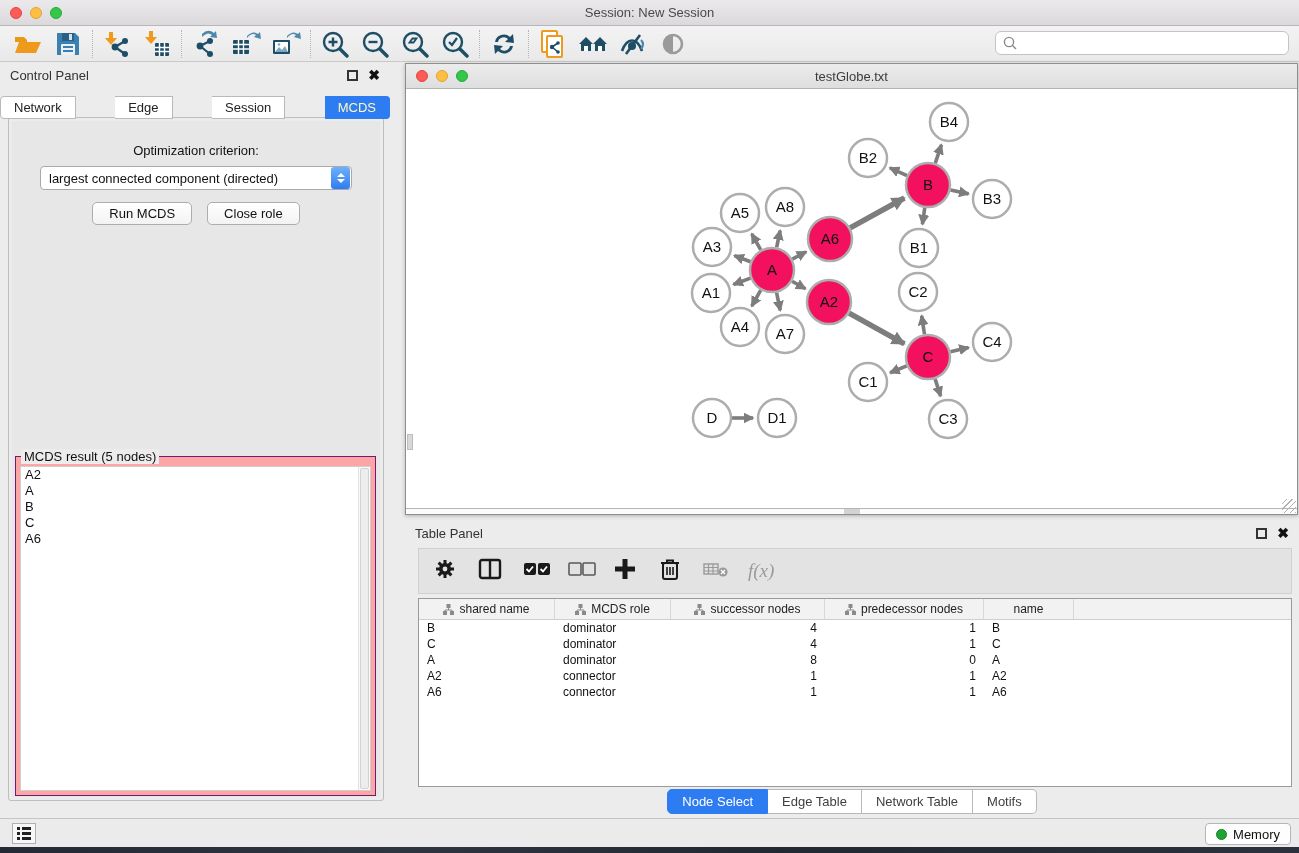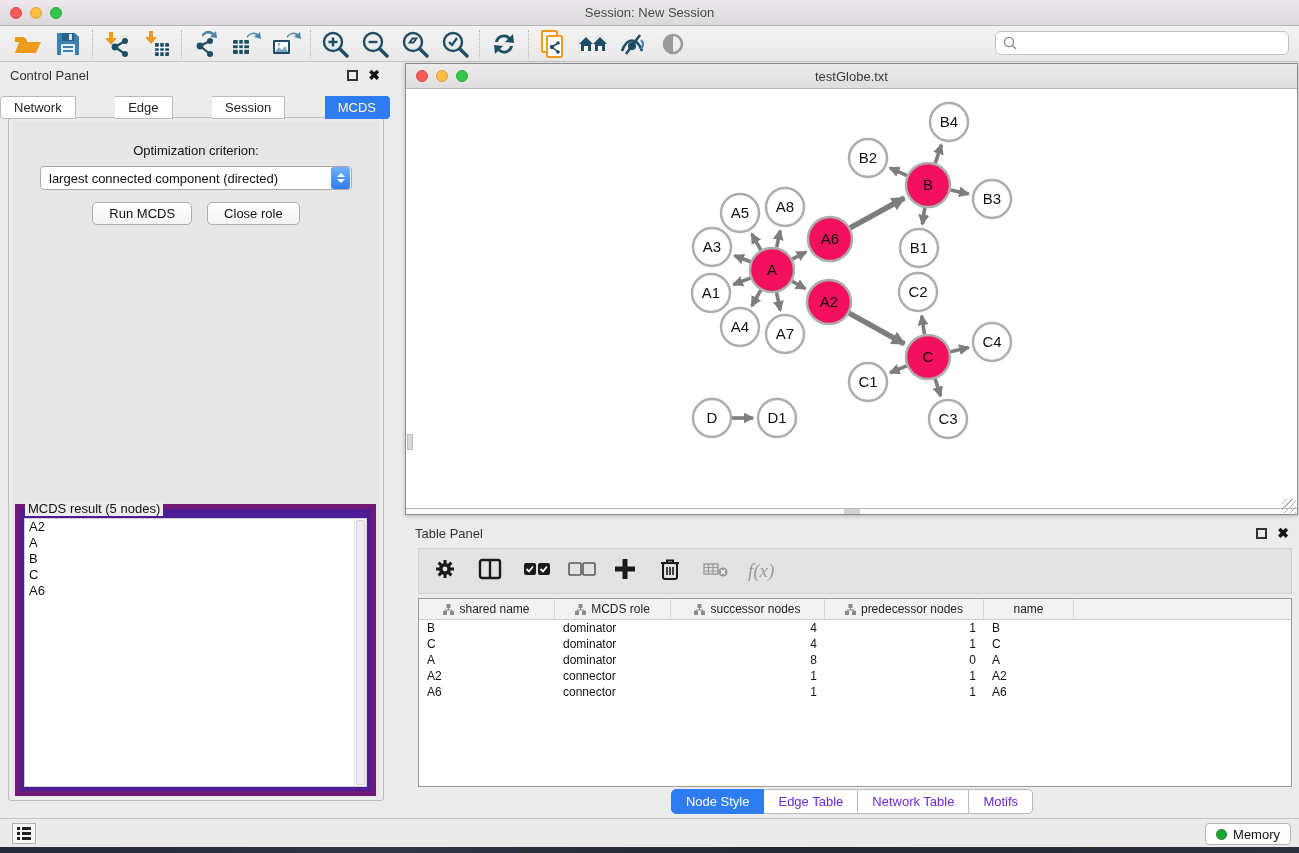--- a/index.html
+++ b/index.html
@@ -50,21 +50,21 @@
   .opt-stepper { width:19px; height:22px; border-radius:3px; margin-right:1px;
     background:linear-gradient(#6fb1fc,#2e7cf0); display:flex; flex-direction:column;
     align-items:center; justify-content:center; gap:2px; }
   .opt-stepper i { width:0; height:0; border-left:4px solid transparent; border-right:4px solid transparent; display:block; }
   .opt-stepper .up { border-bottom:4px solid #fff; }
   .opt-stepper .dn { border-top:4px solid #fff; }
   .cp-buttons { margin-top:12px; display:flex; justify-content:center; gap:15px; }
   .btn { font-size:13px; background:linear-gradient(#ffffff,#f3f3f3); border:1px solid #adadad;
     border-radius:5px; padding:3px 16px; color:#111; }
   .mcds-fieldset { position:absolute; left:6px; right:7px; top:338px; bottom:4px;
-    border:5px solid #701a75; background:#4c1d95;margin-top:48px; }
+    border:1px solid #701a75; background:#fca5a5; }
   .mcds-legend { position:absolute; top:-8px; left:5px; background:#ececec; padding:0 3px; font-size:13px; color:#111; }
   .mcds-list { position:absolute; left:4px; right:4px; top:9px; bottom:4px; background:#fff;
     border:1px solid #cfcfcf; overflow:hidden; }
   .mcds-item { font-size:13px; line-height:16px; padding-left:4px; color:#111; }
   .mcds-scroll { position:absolute; right:0; top:0; bottom:0; width:12px; background:#fafafa; border-left:1px solid #e2e2e2; }
   .mcds-thumb { position:absolute; left:1px; right:1px; top:1px; bottom:1px; background:#ededed; border:1px solid #d2d2d2; border-radius:2px; }
 
   
   .net-window { position:absolute; left:405px; top:63px; width:893px; height:452px;
     background:#fff; border:1px solid #8e8e8e; box-shadow:0 1px 4px rgba(0,0,0,.25); }
@@ -84,21 +84,21 @@
     border:1px solid #d0d0d0; display:flex; align-items:center; gap:21px; padding-left:14px; }
   .tp-tool { width:24px; text-align:center; }
   .fx { font-family:"Liberation Serif", serif; font-style:italic; font-size:19px; color:#9a9a9a; }
   .tp-table { position:absolute; left:13px; right:7px; top:78px; height:189px; background:#fff; border:1px solid #9a9a9a; overflow:hidden; }
   .thead { display:flex; height:21px; background:#f2f2f2; border-bottom:1px solid #cfcfcf; }
   .th { display:flex; align-items:center; justify-content:center; gap:5px; font-size:12px; color:#222;
     border-right:1px solid #d8d8d8; }
   .trow { display:flex; height:16px; align-items:center; }
   .td { font-size:12px; color:#111; padding:0 8px; white-space:nowrap; overflow:hidden; }
   .tp-tabs { position:absolute; left:0; right:0; top:269px; display:flex; justify-content:center; }
-  .tp-tab { font-size:13px; padding:4px 14px; background:#fff; border:1px solid #b8b8b8; border-left:none; color:#6d28d9; }
+  .tp-tab { font-size:13px; padding:4px 14px; background:#fff; border:1px solid #b8b8b8; border-left:none; color:#404040; }
   .tp-tab:first-child { border-left:1px solid #b8b8b8; border-radius:5px 0 0 5px; }
   .tp-tab:last-child { border-radius:0 5px 5px 0; }
   .tp-tab.selected { background:#2e7cf2; border-color:#2e7cf2; color:#fff; }
 
   
   .statusbar { position:absolute; left:0; top:818px; width:1299px; height:29px;
     background:#ebebeb; border-top:1px solid #c4c4c4; }
   .list-btn { position:absolute; left:12px; top:4px; width:24px; height:21px; background:#f7f7f7;
     border:1px solid #b0b0b0; display:flex; flex-direction:column; justify-content:center; gap:2px; padding:0 4px; }
   .list-btn .row { display:flex; align-items:center; gap:2px; }
@@ -580,21 +580,21 @@
         <div class="trow">
           <div class="td" style="width: 136px; text-align: left;">A6</div>
           <div class="td" style="width: 116px; text-align: left;">connector</div>
           <div class="td" style="width: 154px; text-align: right;">1</div>
           <div class="td" style="width: 159px; text-align: right;">1</div>
           <div class="td" style="width: 90px; text-align: left;">A6</div>
         </div>
       </div>
   </div>
   <div class="tp-tabs">
-    <span class="tp-tab selected">Node Style</span>
+    <span class="tp-tab selected">Node Select</span>
     <span class="tp-tab">Edge Table</span>
     <span class="tp-tab">Network Table</span>
     <span class="tp-tab">Motifs</span>
   </div>
 </div>
 
 <div class="statusbar">
   <div class="list-btn">
     <span class="row">
         <span class="sq"></span>

